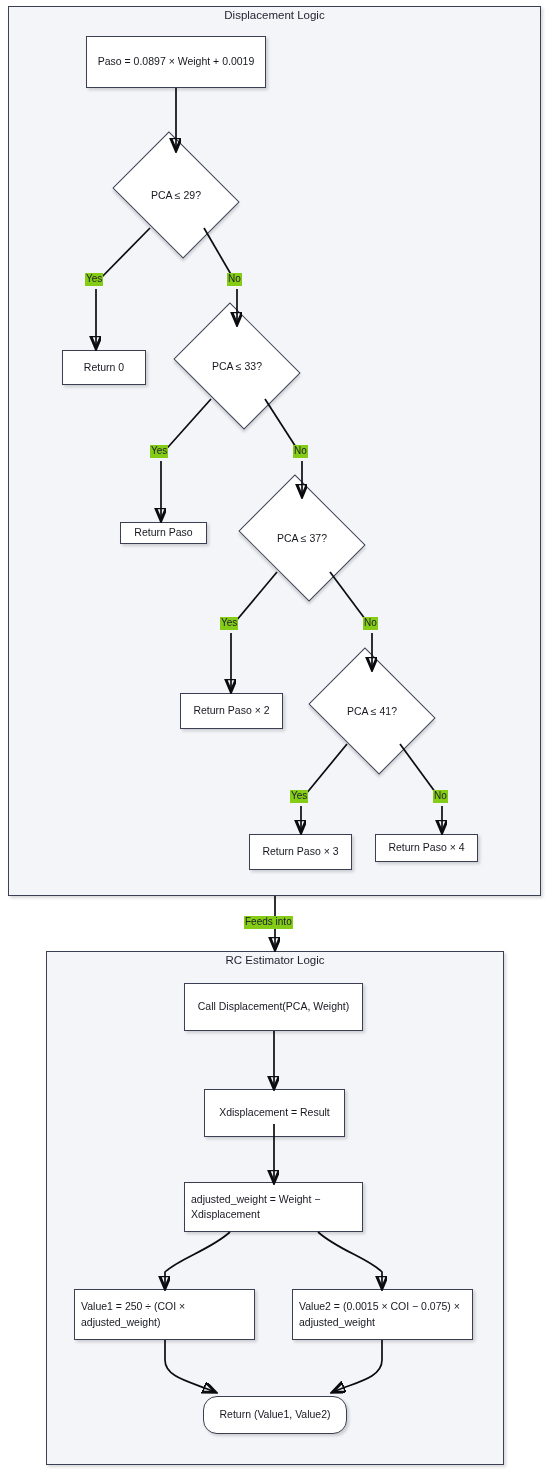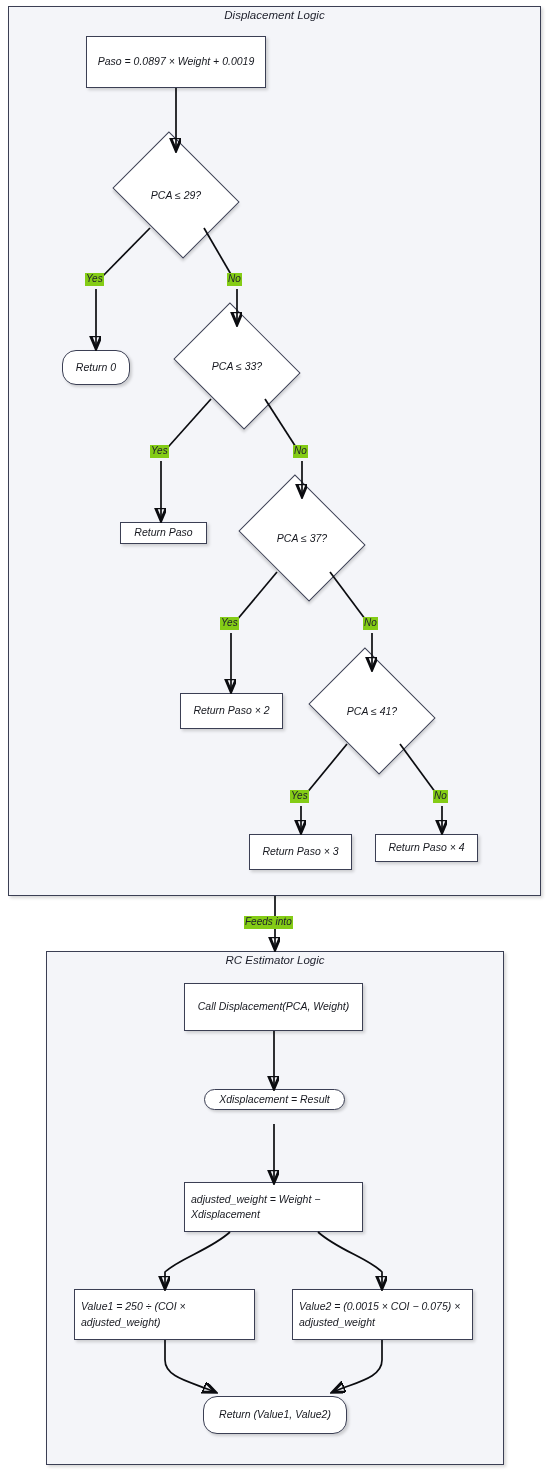--- a/index.html
+++ b/index.html
@@ -9,21 +9,20 @@
   }
   body {
     font-family: "Liberation Sans", "DejaVu Sans", sans-serif;
   }
   #canvas {
     position: relative;
     width: 550px;
     height: 1473px;
     background: #ffffff;
     overflow: hidden;
-    font-style: italic;
   }
 
   
   .cluster {
     position: absolute;
     background: #f4f5f9;
     border: 1.6px solid #3b3f54;
     box-sizing: border-box;
     box-shadow: 2px 2px 3px rgba(0,0,0,0.16);
   }
@@ -172,21 +171,21 @@
   <div class="node" style="left:86px; top:36px; width:180px; height:52px;">Paso = 0.0897 × Weight + 0.0019</div>
 
   <div class="decision" style="left:126px; top:155px; width:100px; height:80px;">
     <div class="dia"></div>
     <div class="dlabel">PCA ≤ 29?</div>
   </div>
 
   <div class="edge-label" style="left:85px; top:273px;">Yes</div>
   <div class="edge-label" style="left:227px; top:273px;">No</div>
 
-  <div class="node" style="left:62px; top:350px; width:68px; height:35px;border-radius:14px;">Return 0</div>
+  <div class="node" style="left:62px; top:350px; width:84px; height:35px;">Return 0</div>
 
   <div class="decision" style="left:187px; top:326px; width:100px; height:80px;">
     <div class="dia"></div>
     <div class="dlabel">PCA ≤ 33?</div>
   </div>
 
   <div class="edge-label" style="left:150px; top:445px;">Yes</div>
   <div class="edge-label" style="left:293px; top:445px;">No</div>
 
   <div class="node" style="left:120px; top:522px; width:87px; height:22px;">Return Paso</div>
@@ -209,21 +208,21 @@
   <div class="edge-label" style="left:290px; top:790px;">Yes</div>
   <div class="edge-label" style="left:433px; top:790px;">No</div>
 
   <div class="node" style="left:249px; top:834px; width:103px; height:36px;">Return Paso × 3</div>
   <div class="node" style="left:375px; top:834px; width:103px; height:28px;">Return Paso × 4</div>
 
   <div class="edge-label" style="left:244px; top:916px;">Feeds into</div>
 
   <div class="node" style="left:184px; top:983px; width:179px; height:48px;">Call Displacement(PCA, Weight)</div>
 
-  <div class="node" style="left:204px; top:1089px; width:141px; height:21px;border-radius:17px;">Xdisplacement = Result</div>
+  <div class="node" style="left:204px; top:1089px; width:141px; height:48px;">Xdisplacement = Result</div>
 
   <div class="node" style="left:184px; top:1182px; width:179px; height:50px;">adjusted_weight = Weight − Xdisplacement</div>
 
   <div class="node" style="left:74px; top:1289px; width:181px; height:51px;">Value1 = 250 ÷ (COI × adjusted_weight)</div>
 
   <div class="node" style="left:292px; top:1289px; width:181px; height:51px;">Value2 = (0.0015 × COI − 0.075) × adjusted_weight</div>
 
   <div class="node" style="left:203px; top:1396px; width:144px; height:38px;border-radius:14px;">Return (Value1, Value2)</div>
 
 </div>

